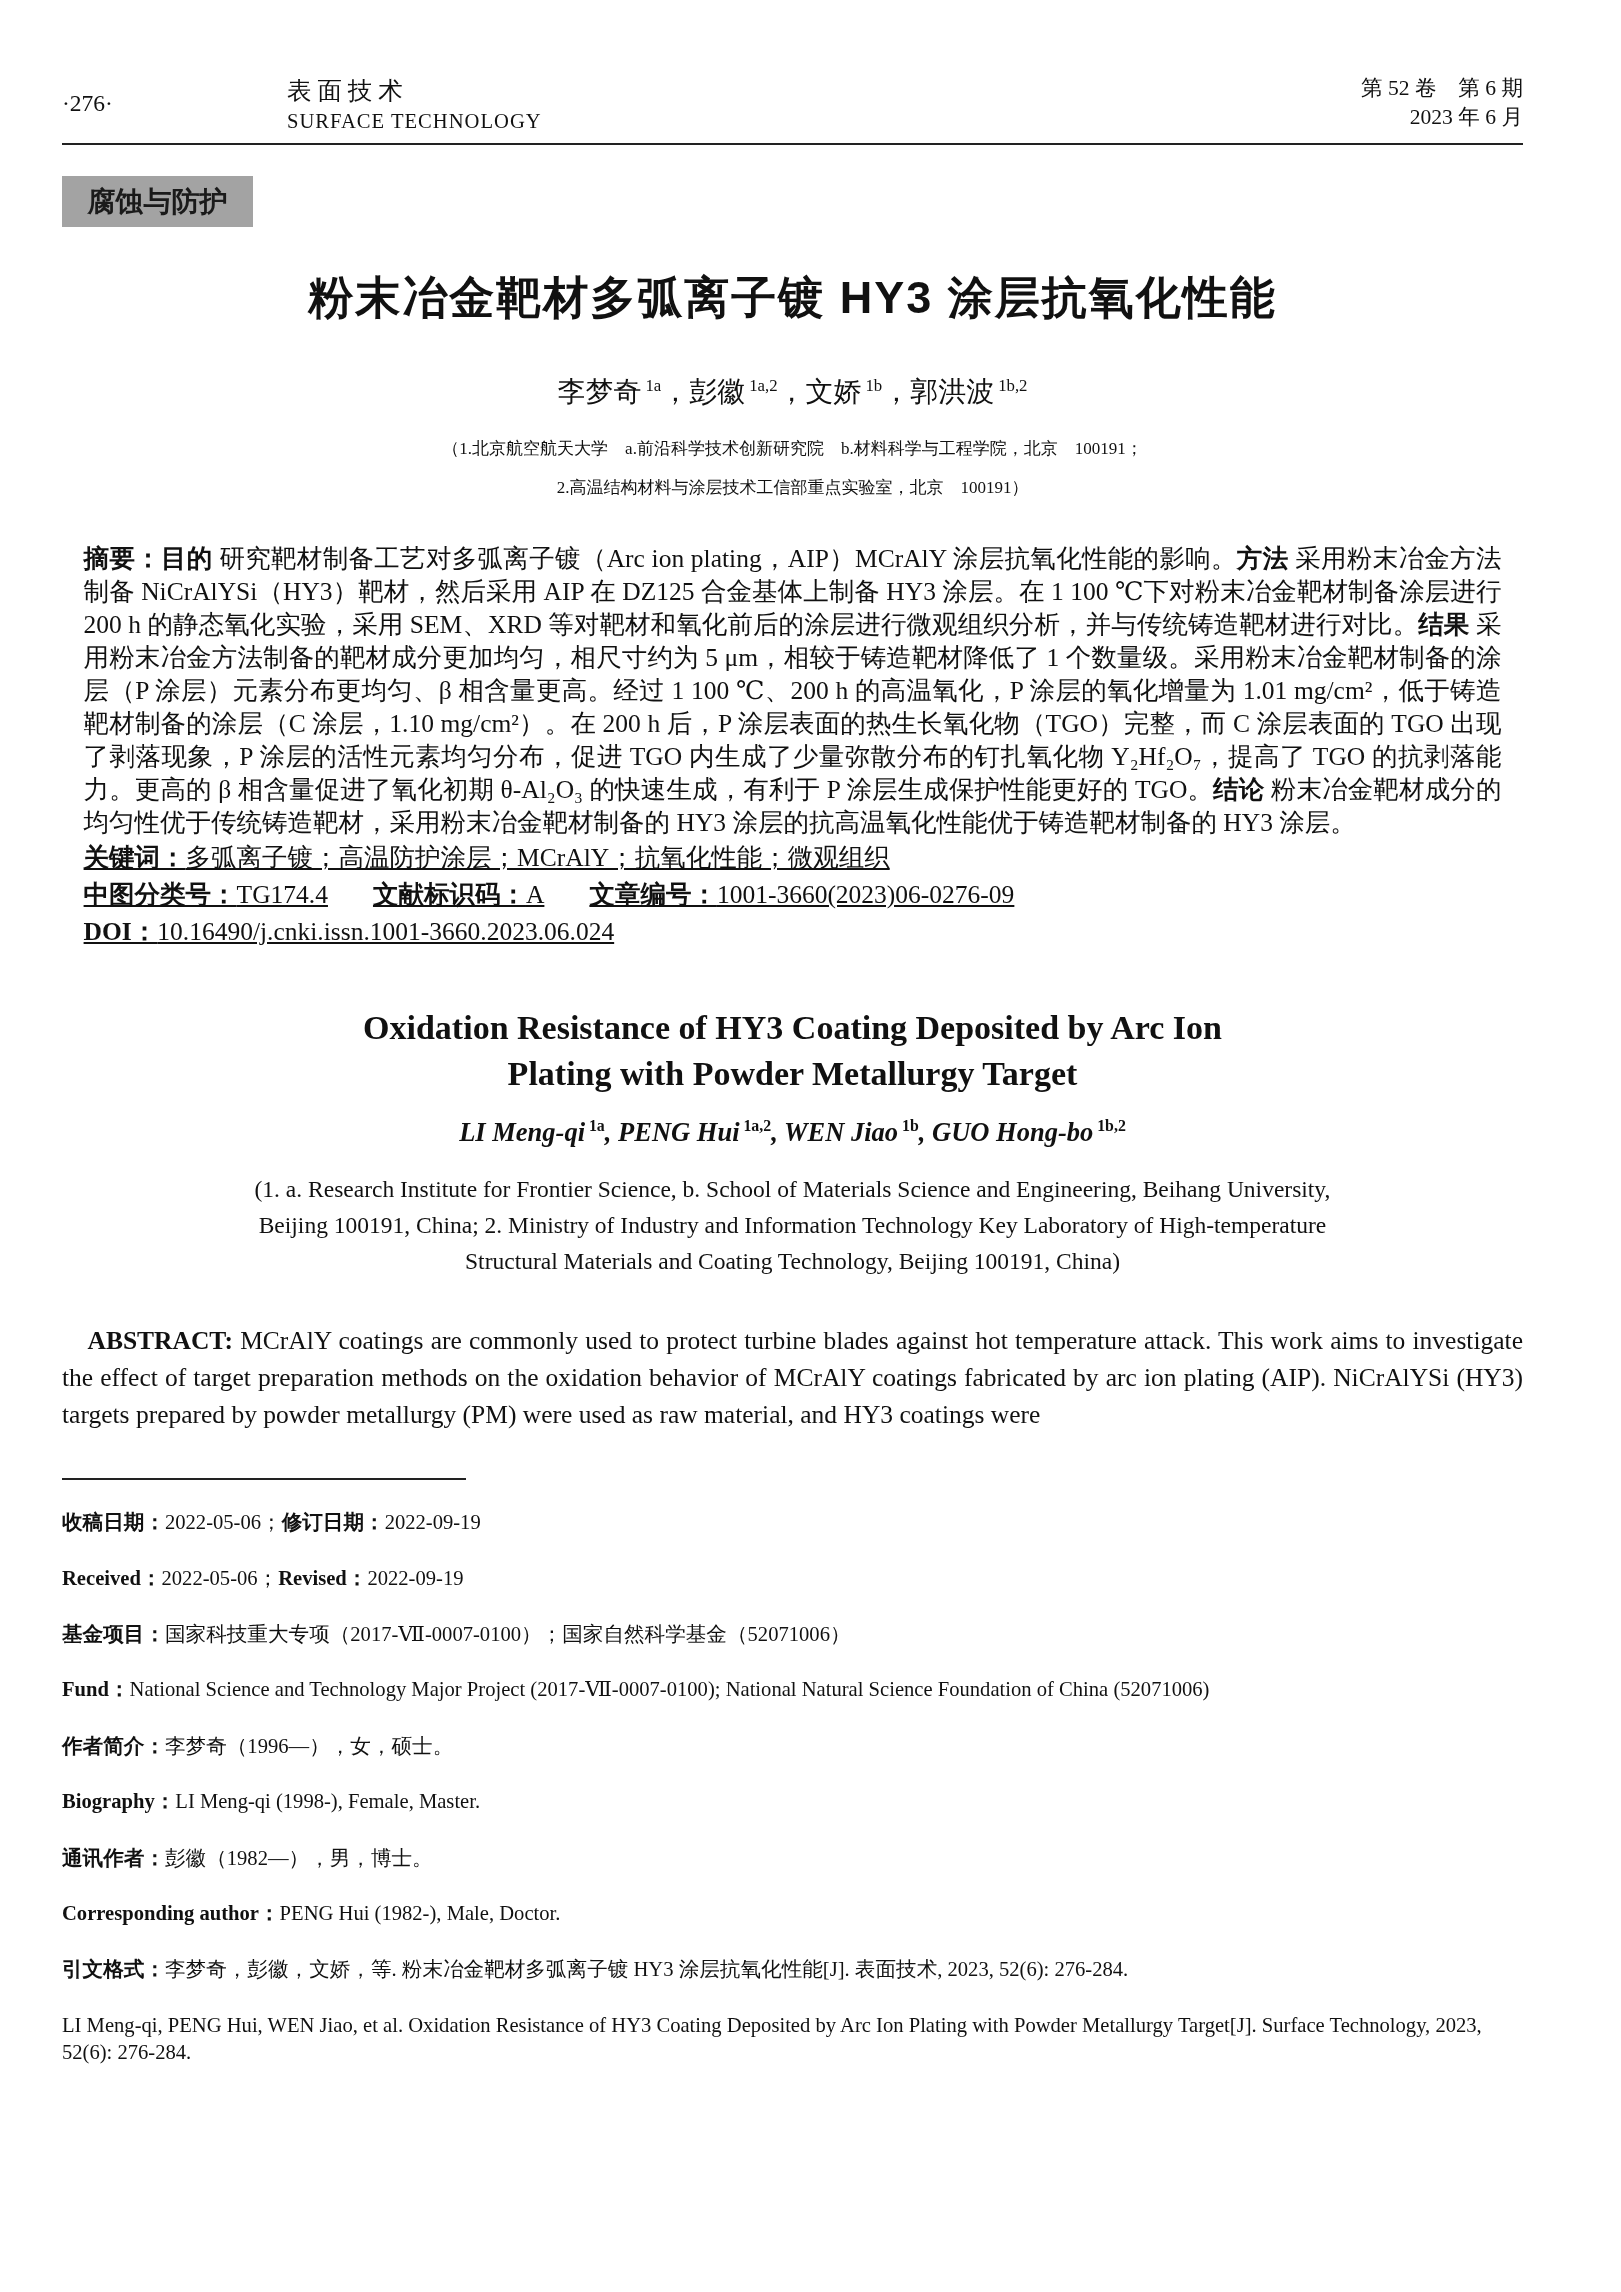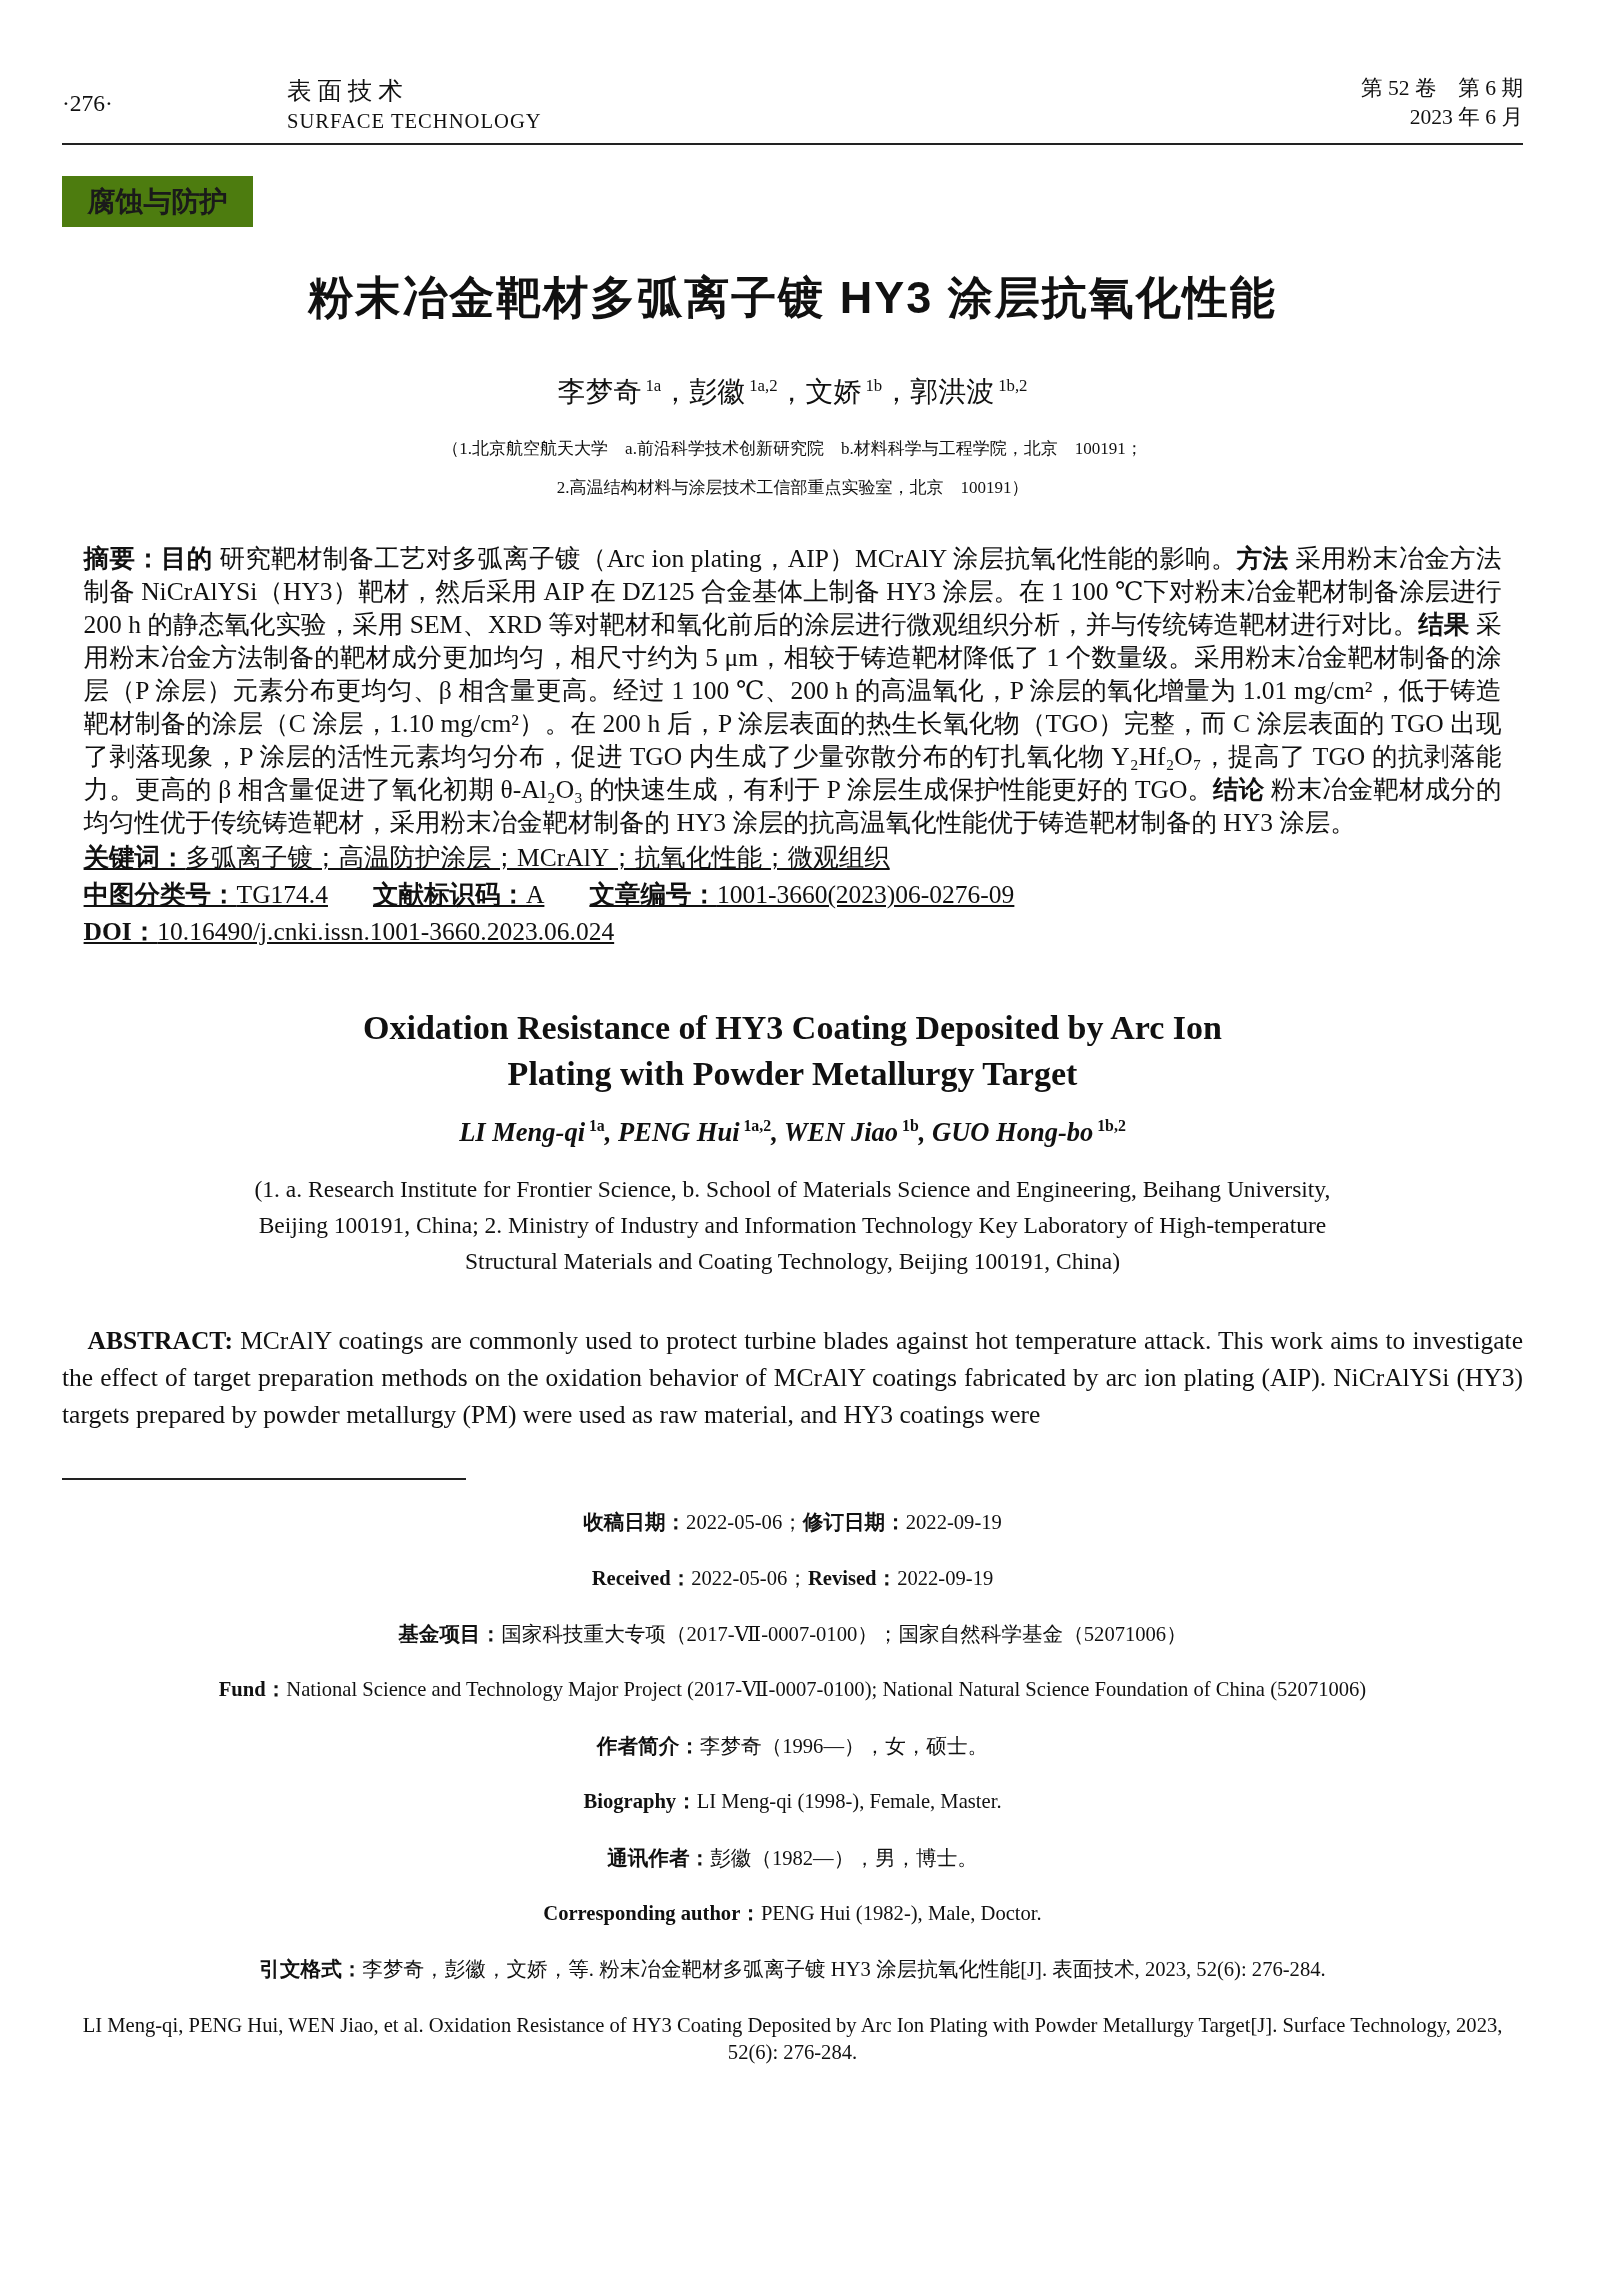--- a/index.html
+++ b/index.html
@@ -17,21 +17,21 @@
   .ph-left  { width: 225px; font-size: 23.5px; padding-top: 15.7px; }
   .ph-center{ flex: 1; text-align: left; }
   .jn-cn { font-size: 24.5px; letter-spacing: 5.9px; }
   .jn-en { font-size: 20.6px; margin-top: 2.9px; letter-spacing: 1px; }
   .ph-right { width: 225px; text-align: right; font-size: 21.6px; line-height: 29px; }
   .header-rule { border-bottom: 2px solid #222; margin-top: 9.8px; }
 
   
   .badge {
     display: inline-block; margin-top: 31px;
-    background: #4d7c0f; color: #1a1a1a;
+    background: #a3a3a3; color: #1a1a1a;
     font-family: "Liberation Sans", sans-serif; font-weight: bold;
     font-size: 28px; padding: 6.9px 25.5px;
   }
 
   .title-cn {
     text-align: center; margin-top: 41px;
     font-family: "Liberation Sans", sans-serif;
     font-size: 45px; font-weight: bold; letter-spacing: 2px;
   }
 
@@ -58,21 +58,21 @@
   .authors-en sup { font-style: normal; }
   .affil-en { text-align: center; margin-top: 23.5px; font-size: 23.5px; line-height: 36px; }
 
   .abstract-en {
     margin-top: 43px; font-size: 25.5px; line-height: 37px;
     text-align: justify; text-indent: 25.5px;
   }
 
   .foot-rule { margin-top: 45px; width: 404px; border-bottom: 2px solid #222; }
   .footnote { margin-top: 11.8px; font-size: 20.6px; line-height: 27.4px; }
-  .footnote p { text-align: center; margin-top: 28px; }
+  .footnote p { text-align: left; margin-top: 28px; }
   .fl { font-weight: bold; }
   .fl-hei { font-family: "Liberation Sans", sans-serif; font-weight: bold; }
 </style>
 </head>
 <body>
 
 <div class="page">
 
   <header class="pg-header">
     <div class="ph-left">·276·</div>

